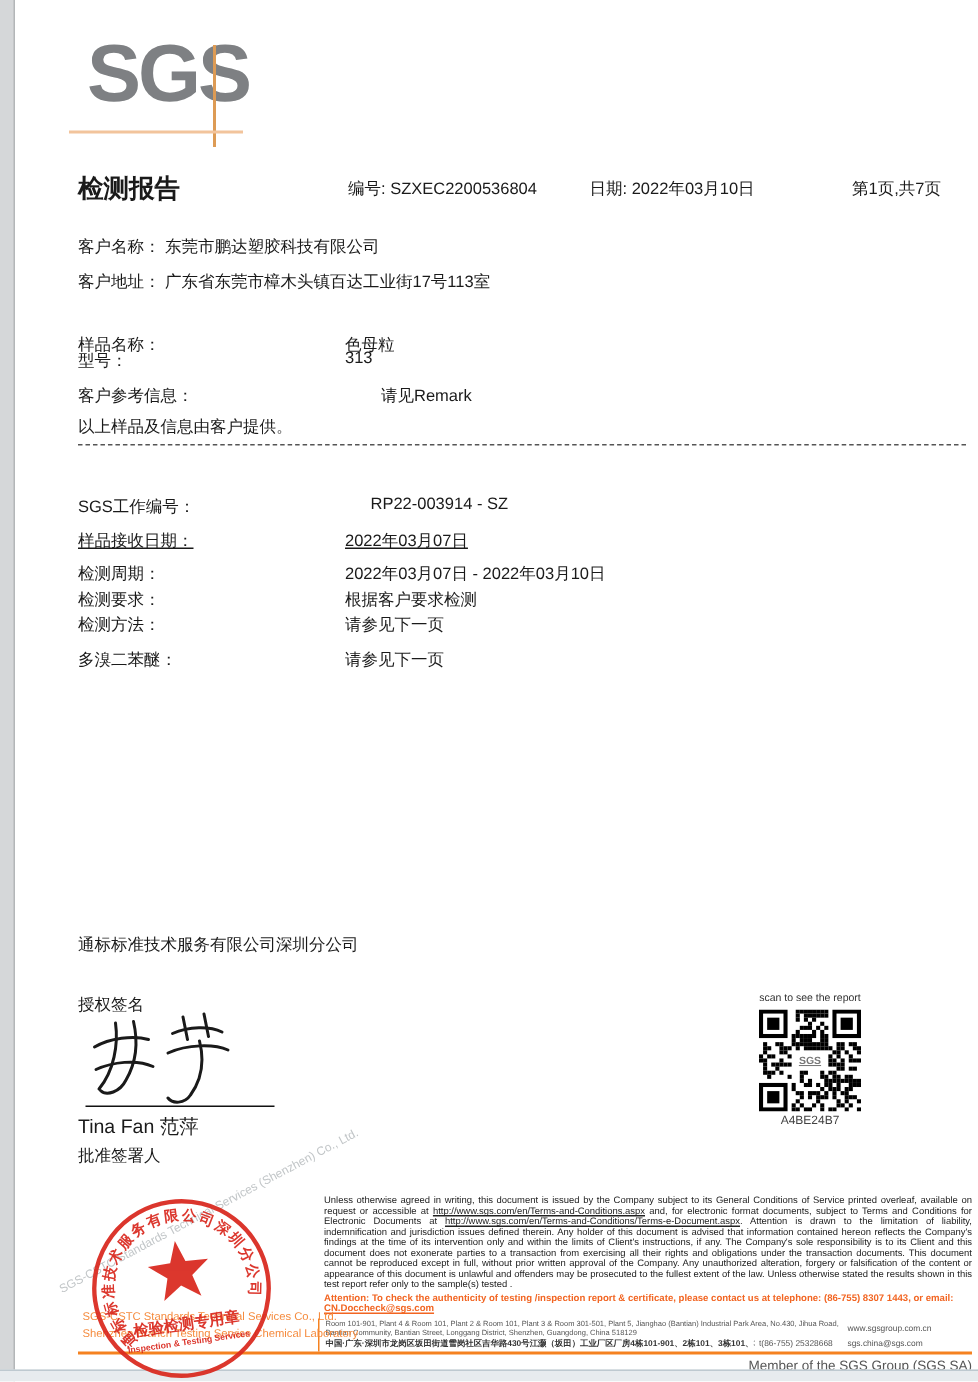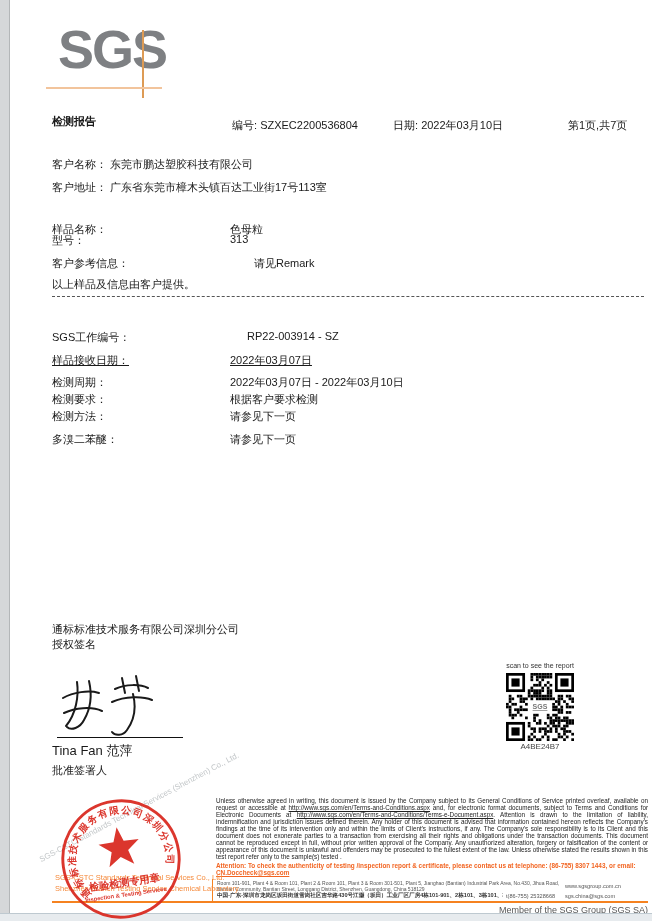--- a/index.html
+++ b/index.html
@@ -11,21 +11,21 @@
   }
   .edge-left{position:absolute;left:0;top:0;width:9px;height:921px;background:#d5d7d9;border-right:1px solid #b3b6b8;}
   .edge-bottom{position:absolute;left:0;top:913px;width:652px;height:8px;background:#e7ebee;border-top:1px solid #bec9d0;}
 
   
   .logo-text{position:absolute;left:58px;top:22px;font-size:54px;font-weight:bold;color:#7e8083;letter-spacing:-2px;line-height:1;}
   .logo-vline{position:absolute;left:142px;top:30px;width:2px;height:68px;background:#dd9b55;}
   .logo-hline{position:absolute;left:46px;top:87px;width:116px;height:2px;background:#f2c49c;}
 
   
-  .doc-title{position:absolute;left:52px;top:114px;font-size:11px;font-weight:bold;}
+  .doc-title{position:absolute;left:52px;top:114px;font-size:17px;font-weight:bold;}
   .hdr{position:absolute;top:118px;font-size:11px;}
   .hdr-number{left:232px;}
   .hdr-date{left:393px;}
   .hdr-pages{left:568px;}
 
   .row{position:absolute;left:52px;display:flex;font-size:11px;}
   .row .lbl{flex:none;}
   .lbl-w58{width:58px;}
   .lbl-w178{width:178px;}
   .para{width:416px;line-height:16.6px;}
@@ -129,21 +129,21 @@
     <span>请参见下一页</span>
   </div>
   <div class="row" style="top:432px;">
     <span class="lbl lbl-w178">多溴二苯醚：</span>
     <span>请参见下一页</span>
   </div>
 
   <div class="row" style="top:622px;">
     <span>通标标准技术服务有限公司深圳分公司</span>
   </div>
-  <div class="row" style="top:637px;">
+  <div class="row" style="top:662px;">
     <span>授权签名</span>
   </div>
 
   <svg class="sig-svg" width="120" height="64" viewBox="0 0 120 64">
     <g fill="none" stroke="#1a1a1a" stroke-width="2" stroke-linecap="round">
       <path d="M8,26 C18,20 34,18 44,21"></path>
       <path d="M22,10 C24,24 21,42 11,54"></path>
       <path d="M34,9 C37,22 36,36 29,48 C25,56 16,59 12,55"></path>
       <path d="M9,41 C20,36 36,34 47,39"></path>
       <path d="M60,17 C71,12 85,12 93,16"></path>

